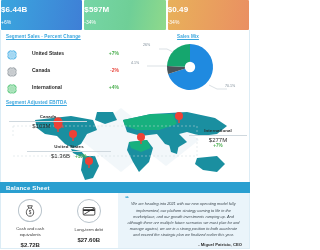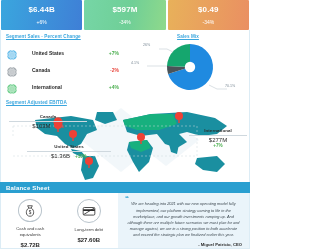--- a/index.html
+++ b/index.html
@@ -8,21 +8,21 @@
     background: #ffffff;
     font-family: "Liberation Sans", sans-serif;
     overflow: hidden;
   }
   .page { position: relative; width: 250px; height: 250px; background: #fff; }
 
   
   .kpi-row { display: flex; width: 250px; height: 30px; gap: 2px; padding: 0 1px; }
   .kpi {
     flex: 1; display: flex; flex-direction: column;
-    align-items: center; justify-content: center;
+    align-items: flex-start; justify-content: center;
     color: #ffffff; border-radius: 1px; padding-top: 1px;
   }
   .kpi-value { font-size: 8px; font-weight: bold; letter-spacing: .1px; line-height: 10px; }
   .kpi-delta { font-size: 5px; line-height: 9px; margin-top: 3px; }
   .kpi-0 { background: linear-gradient(100deg, #3aa6de 0%, #3f7fd6 100%); }
   .kpi-1 { background: linear-gradient(100deg, #76d6a6 0%, #6fcf97 55%, #8fd98b 100%); }
   .kpi-2 { background: linear-gradient(100deg, #e8b15a 0%, #ea8f62 100%); }
   .kpi-3 { background: linear-gradient(100deg, #b8cb6a 0%, #9bc25f 100%); }
 
   

